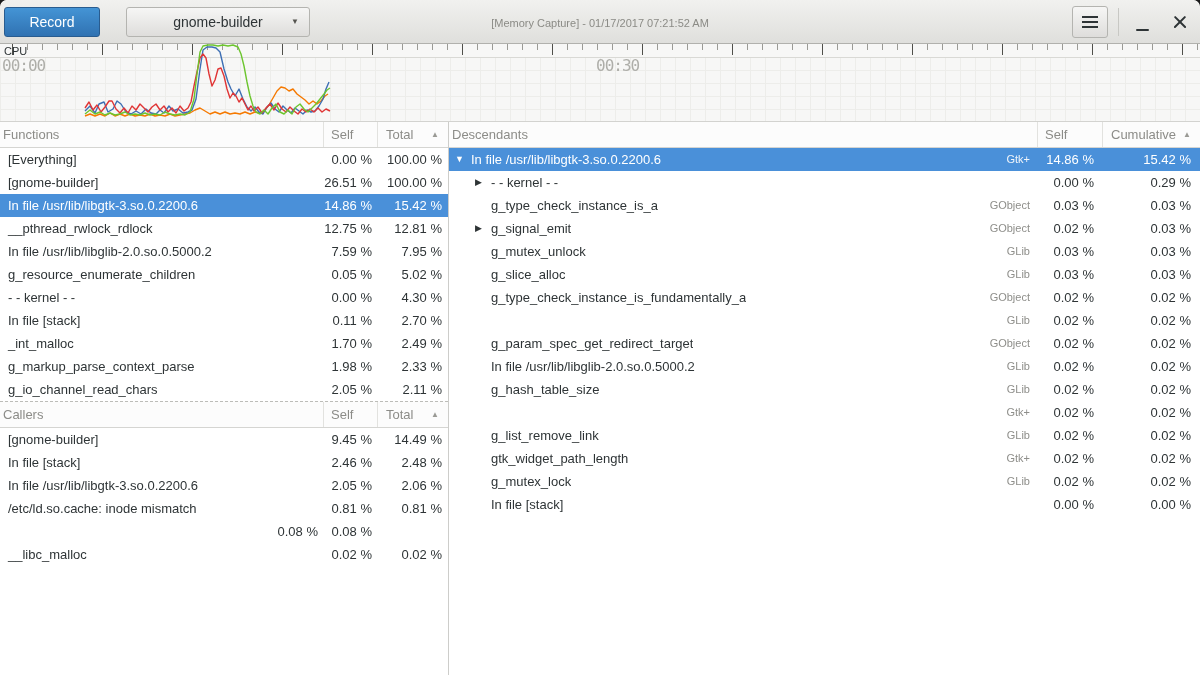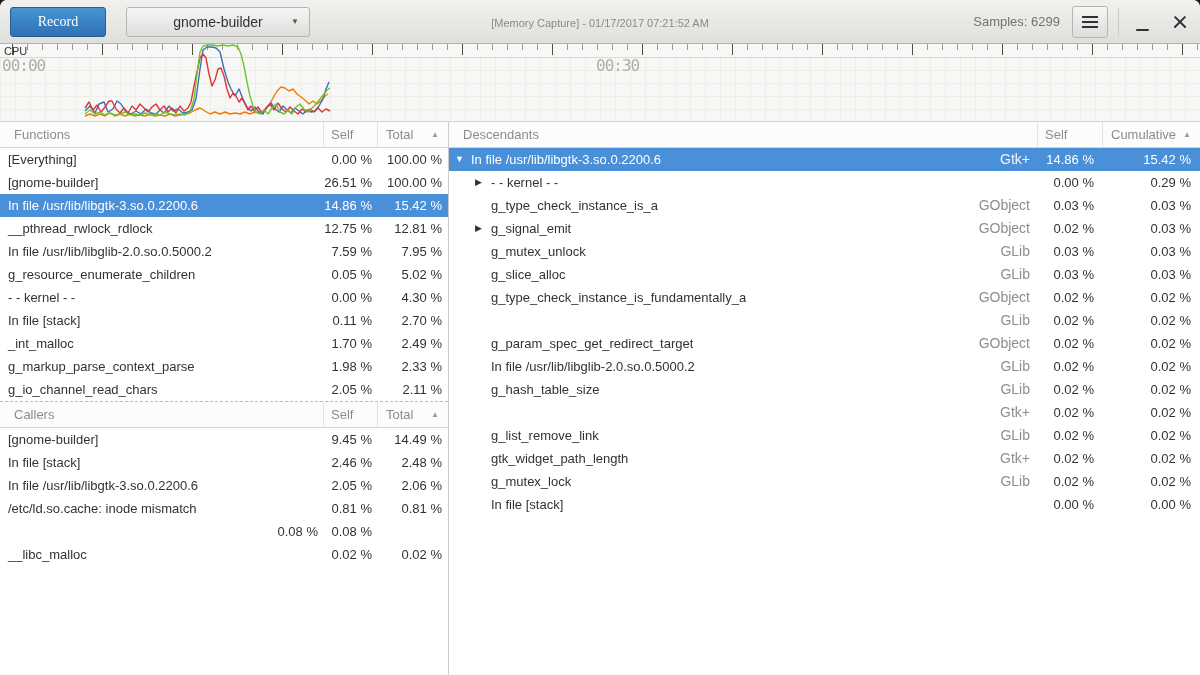--- a/index.html
+++ b/index.html
@@ -9,24 +9,24 @@
     border-radius:7px 7px 0 0;
   }
   
   .headerbar{
     height:43px;border-bottom:1px solid #b1b1ad;
     background:linear-gradient(#f1f1ef,#dfdfdc);
     position:relative;border-radius:7px 7px 0 0;
   }
   .btn{box-sizing:border-box;border-radius:3px;cursor:default;}
   .record-btn{
-    position:absolute;left:10px;top:7px;width:96px;height:30px;
+    position:absolute;left:4px;top:7px;width:96px;height:30px;
     background:linear-gradient(#4494d5,#3072b2);
     border:1px solid #295c8f;color:#ffffff;font-size:14px;
-    display:flex;align-items:center;justify-content:center;font-family:Liberation Serif, serif;
+    display:flex;align-items:center;justify-content:center;
   }
   .target-btn{
     position:absolute;left:126px;top:7px;width:184px;height:30px;
     background:linear-gradient(#f6f6f5,#dedddb);
     border:1px solid #b4b4b0;color:#2e3436;font-size:14px;
     display:flex;align-items:center;justify-content:center;
   }
   .target-btn .drop-arrow{
     position:absolute;right:10px;top:50%;transform:translateY(-54%);
     font-size:8px;color:#55544f;
@@ -68,55 +68,54 @@
   
   .main{display:flex;height:553px;}
   .left-panel{width:448px;border-right:1px solid #cdcdca;background:#fff;}
   .right-panel{flex:1;background:#fff;}
   
   .thead{display:grid;height:25px;border-bottom:1px solid #d5d5d2;background:#fcfcfc;
     color:#8c8c88;font-size:13px;line-height:25px;}
   .lgrid{grid-template-columns:1fr 54px 70px;}
   .rgrid{grid-template-columns:1fr 65px 97px;}
   .th{overflow:hidden;white-space:nowrap;}
-  .th-name{padding-left:14px;border-right:1px solid #e2e2df;}
+  .th-name{padding-left:3px;border-right:1px solid #e2e2df;}
   .th-self{padding-left:7px;border-right:1px solid #e2e2df;}
   .th-sort{display:flex;justify-content:space-between;padding:0 9px 0 8px;align-items:flex-start;gap:7px;}
   .sort-arrow{font-size:8px;color:#9a9a95;}
   .trow{display:grid;height:23px;line-height:23px;font-size:13px;color:#2e3436;}
   .trow.sel{background:#4a90d9;color:#ffffff;}
   .c-name{padding-left:8px;overflow:hidden;white-space:nowrap;}
   .c-num{text-align:right;padding-right:6px;white-space:nowrap;}
   .c-num.rp{padding-right:9px;}
   .callers-block .thead{border-top:1px dashed #bcbcb8;}
   
   .d-name{display:flex;align-items:center;overflow:hidden;white-space:nowrap;padding-right:6px;}
   .indent{flex:0 0 auto;}
   .expander{flex:0 0 16px;font-size:9px;color:#2e3436;text-align:left;}
   .trow.sel .expander{color:#ffffff;}
   .d-label{flex:0 1 auto;overflow:hidden;}
   .d-spacer{flex:1 1 auto;}
-  .d-tag{flex:0 0 auto;font-size:14px;color:#8e8e8a;padding-right:2px;}
+  .d-tag{flex:0 0 auto;font-size:11px;color:#8e8e8a;padding-right:2px;}
   .trow.sel .d-tag{color:#f0f5fa;}
 </style>
 </head>
 <body>
 
 <div class="window">
 
   <div class="headerbar">
     <div class="btn record-btn">Record</div>
     <div class="btn target-btn">
       <span>gnome-builder</span>
       <span class="drop-arrow">▼</span>
     </div>
     <div class="titles">
       <div class="subtitle">[Memory Capture] - 01/17/2017 07:21:52 AM</div>
     </div>
-    <div class="samples">Samples: 6299</div>
     <div class="btn menu-btn">
       <div class="menu-icon"></div>
     </div>
     <div class="hb-sep"></div>
     <div class="win-btn min-btn">
       <div class="min-icon"></div>
     </div>
     <div class="win-btn close-btn">
       <div class="x-icon"></div>
     </div>

